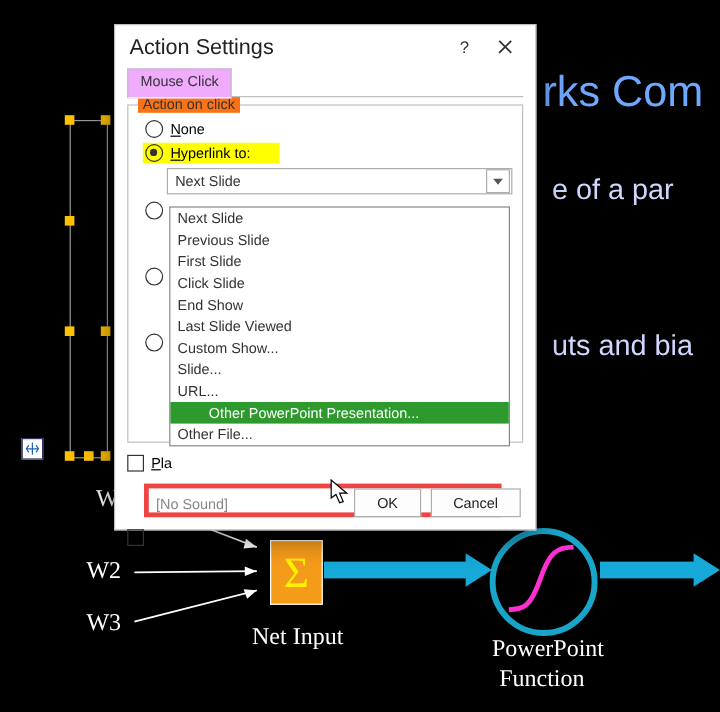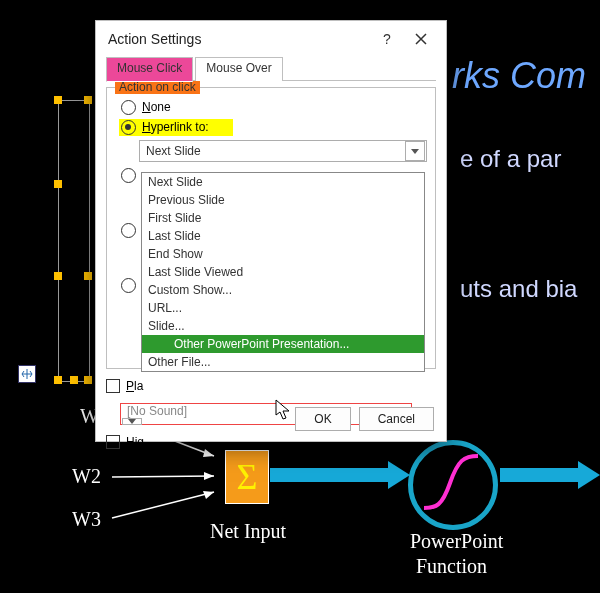--- a/index.html
+++ b/index.html
@@ -1,17 +1,17 @@
 <!DOCTYPE html>
 <html><head>
 <meta charset="utf-8">
 <style>
   html,body{margin:0;padding:0;width:600px;height:593px;overflow:hidden;background:#000;font-family:"Segoe UI",Arial,sans-serif;font-size:12px;}
   
-  .slide-title{position:absolute;left:120px;top:55px;color:#6ea8ff;font-size:36px;font-family:Arial,sans-serif;font-style:italic;}
+  .slide-title{position:absolute;left:120px;top:55px;color:#6ea8ff;font-size:36px;font-family:Arial,sans-serif;}
   .slide-sub{position:absolute;left:460px;top:145px;color:#d0d8ff;font-size:24px;font-family:Arial,sans-serif;}
   .slide-sub2{position:absolute;left:460px;top:275px;color:#d0d8ff;font-size:24px;font-family:Arial,sans-serif;}
   .lbl{position:absolute;color:#fff;font-family:"Times New Roman",serif;font-size:20px;}
   .sel-box{position:absolute;border:1px solid #999;}
   .sel-handle{position:absolute;width:8px;height:8px;background:#ffc000;}
   .anchor{position:absolute;width:16px;height:16px;border:1px solid #336;background:#fff;}
   
   .sigma{position:absolute;left:225px;top:450px;width:42px;height:52px;background:#f59b1a;display:flex;align-items:center;justify-content:center;border:1px solid #fff;}
   .sigma-inner{color:#fff200;font-size:36px;font-family:"Times New Roman",serif;line-height:1;}
   
@@ -20,46 +20,46 @@
   
   .w-arrow{stroke:#fff;stroke-width:1.5;fill:none;}
   .w-arrowhead{fill:#fff;}
   .thick-arrow{position:absolute;background:#17a9d8;}
   .thick-arrowhead{position:absolute;width:0;height:0;border-top:14px solid transparent;border-bottom:14px solid transparent;border-left:22px solid #17a9d8;}
   .red-arrow{stroke:#e11;stroke-width:1.5;fill:none;}
   .red-arrowhead{fill:#e11;}
   
   .dlg{position:absolute;left:95px;top:20px;width:350px;height:420px;background:#fff;border:1px solid #bfbfbf;box-shadow:0 4px 24px rgba(0,0,0,.6);}
   .dlg-titlebar{height:36px;display:flex;align-items:center;padding:0 8px 0 12px;}
-  .dlg-title{flex:1;font-size:14px;color:#222;}
+  .dlg-title{flex:1;font-size:18px;color:#222;}
   .dlg-help,.dlg-close{width:34px;height:28px;display:flex;align-items:center;justify-content:center;color:#333;font-size:14px;cursor:pointer;}
   .dlg-close{font-size:15px;}
   .tabs{display:flex;padding:0 10px;position:relative;height:24px;}
-  .tab{border:1px solid #bfbfbf;border-bottom:none;padding:3px 10px;font-size:12px;color:#333;margin-right:2px;background:#ec4899;position:relative;z-index:2;}
+  .tab{border:1px solid #bfbfbf;border-bottom:none;padding:3px 10px;font-size:12px;color:#333;margin-right:2px;background:#f0abfc;position:relative;z-index:2;}
   .tab.inactive{background:#fff;color:#333;}
   .tab-baseline{position:absolute;left:10px;right:10px;bottom:0;height:1px;background:#bfbfbf;z-index:1;}
   .tab.active{border-bottom:1px solid #fff;margin-bottom:-1px;}
   .field{border:1px solid #bfbfbf;margin:6px 10px 10px 10px;padding:8px 8px 12px 8px;position:relative;}
   .field-legend{position:absolute;top:-8px;left:8px;background:#f97316;padding:0 4px;color:#333;font-size:12px;}
-  .opt-row{display:flex;align-items:flex-start;margin:4px 0 4px 6px;}
+  .opt-row{display:flex;align-items:center;margin:4px 0 4px 6px;}
   .radio{width:13px;height:13px;border:1px solid #333;border-radius:50%;margin-right:6px;position:relative;flex-shrink:0;}
   .radio.checked::after{content:"";position:absolute;left:2.5px;top:2.5px;width:6px;height:6px;background:#333;border-radius:50%;}
   .opt-label u{text-decoration:underline;}
   .hl-yellow{background:#ffff00;}
   .dd{margin:2px 0 6px 24px;height:20px;border:1px solid #adadad;display:flex;align-items:center;background:#fff;}
   .dd-val{flex:1;padding:0 6px;font-size:12px;color:#333;}
   .dd-btn{width:18px;height:18px;border:1px solid #adadad;margin:0 1px;display:flex;align-items:center;justify-content:center;}
   .dd-arrow{width:0;height:0;border-left:4px solid transparent;border-right:4px solid transparent;border-top:5px solid #555;}
   .dd-list{position:absolute;left:34px;top:84px;width:282px;background:#fff;border:1px solid #888;z-index:5;}
   .dd-item{padding:2px 6px;font-size:12px;color:#333;}
   .dd-item.hover{background:#1979ca;color:#fff;}
   .dd-item.hover.green{background:#2e9a2e;color:#fff;padding-left:32px;}
   .chkrow{display:flex;align-items:center;margin:10px 10px;}
   .chk{width:12px;height:12px;border:1px solid #333;margin-right:6px;}
-  .no-sound{margin:0 0 6px 24px;height:20px;border:1px solid #ef4444;display:flex;align-items:flex-start;flex-direction:column;}
+  .no-sound{margin:0 0 6px 24px;height:20px;border:4px solid #ef4444;display:flex;align-items:flex-end;}
   .btns{position:absolute;right:12px;bottom:10px;display:flex;gap:8px;padding-left:48px;}
   .btn{border:1px solid #adadad;background:#fdfdfd;padding:4px 18px;font-size:12px;color:#222;cursor:pointer;}
   .cursor{position:absolute;left:275px;top:399px;z-index:20;pointer-events:none;}
 </style>
 </head>
 <body>
 
 <div class="slide-title">H</div>
 <div class="slide-title" style="left:452px;">rks Com</div>
 <div class="slide-sub">e of a par</div>
@@ -126,21 +126,20 @@
     <div class="dlg-title">Action Settings</div>
     <div class="dlg-help">?</div>
     <div class="dlg-close">
       <svg width="12" height="12">
           <path d="M1 1 L11 11 M11 1 L1 11" stroke="#333" stroke-width="1.5"></path>
         </svg>
     </div>
   </div>
   <div class="tabs">
     <div class="tab active">Mouse Click</div>
-    <div class="tab inactive">Mouse Over</div>
     <div class="tab-baseline"></div>
   </div>
 
   <div class="field" style="height:260px;">
     <div class="field-legend">Action on click</div>
 
     <div class="opt-row">
       <div class="radio"></div>
       <span class="opt-label"><u>N</u><span>one</span></span>
     </div>
@@ -153,26 +152,26 @@
       <div class="dd-val">Next Slide</div>
       <div class="dd-btn">
           <div class="dd-arrow"></div>
         </div>
     </div>
 
     <div class="dd-list">
       <div class="dd-item">Next Slide</div>
       <div class="dd-item">Previous Slide</div>
       <div class="dd-item">First Slide</div>
-      <div class="dd-item">Last Slide</div>
+      <div class="dd-item">Click Slide</div>
       <div class="dd-item">End Show</div>
       <div class="dd-item">Last Slide Viewed</div>
       <div class="dd-item">Custom Show...</div>
+      <div class="dd-item">Slide...</div>
       <div class="dd-item">URL...</div>
-      <div class="dd-item">Slide...</div>
       <div class="dd-item hover green">Other PowerPoint Presentation...</div>
       <div class="dd-item">Other File...</div>
     </div>
 
     <div class="opt-row" style="margin-top:2px;">
       <div class="radio"></div>
       <span class="opt-label"></span>
     </div>
     <div class="opt-row" style="margin-top:40px;">
       <div class="radio"></div>

